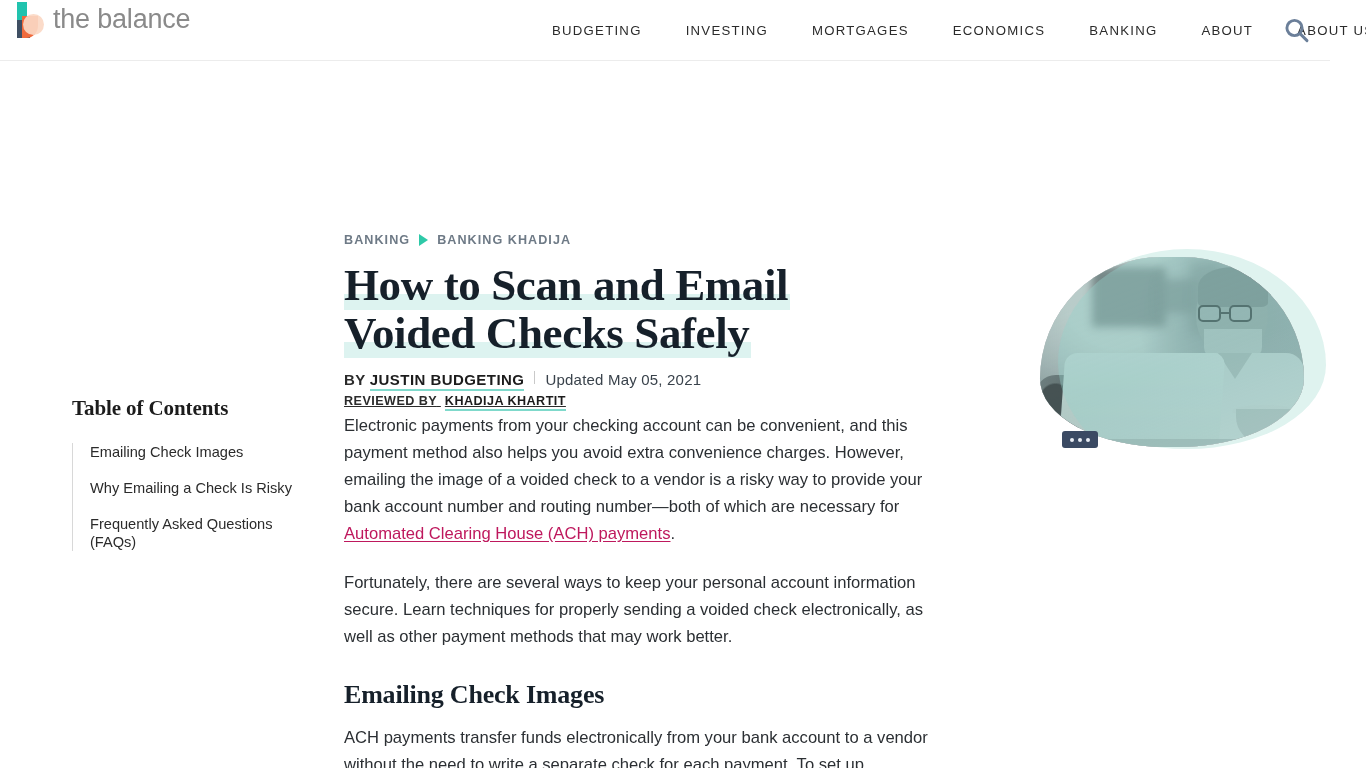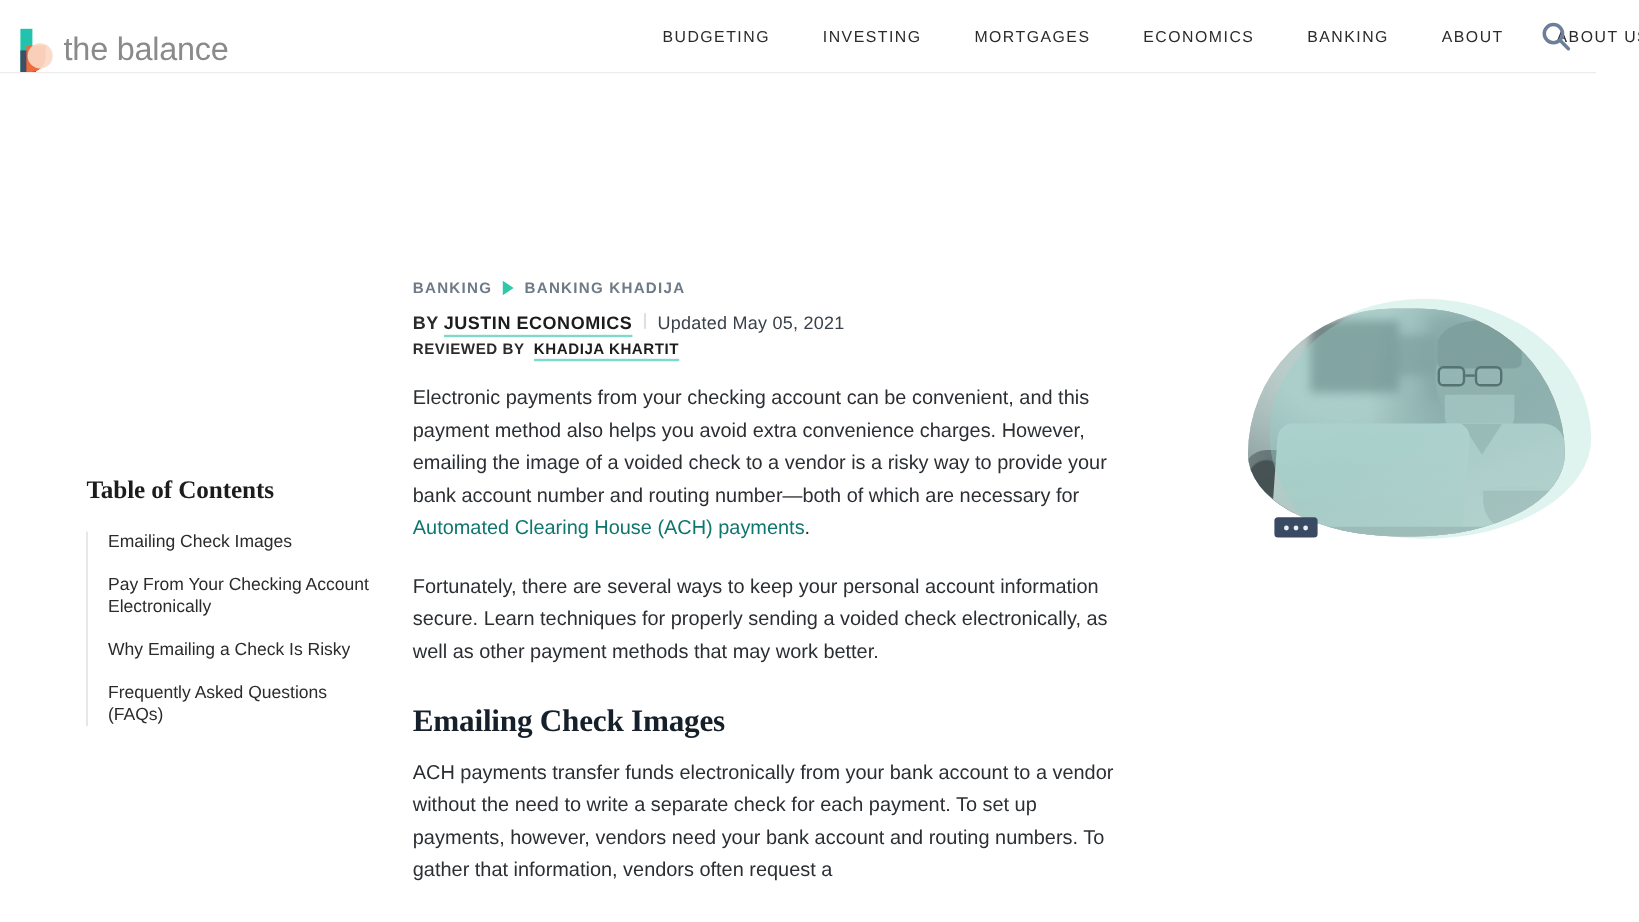--- a/index.html
+++ b/index.html
@@ -13,21 +13,21 @@
   }
 
   
   .site-header {
     position: relative;
     height: 61px;
     width: 1330px;
     background: #ffffff;
     border-bottom: 1px solid #ececec;
     display: flex;
-    align-items: flex-end;
+    align-items: flex-start;
   }
   .brand {
     display: flex;
     align-items: center;
     margin-left: 14px;
     text-decoration: none;
     cursor: pointer;
   }
   .brand-mark {
     position: relative;
@@ -201,38 +201,40 @@
   .byline .updated {
     font-weight: 400;
     color: #39424b;
     letter-spacing: 0.2px;
   }
   .reviewed {
     font-size: 12.6px;
     letter-spacing: 0.45px;
     color: #2b2b2b;
     font-weight: 700;
-    margin-bottom: 20px;
+    margin-bottom: 4px;
+    text-decoration: underline;
   }
   .reviewed .reviewer {
     color: #1c1c1c;
     text-decoration: none;
     border-bottom: 2px solid #7fd9cb;
     padding-bottom: 1px;
     cursor: pointer;
     margin-left: 4px;
   }
   .article p {
     font-size: 16.6px;
     line-height: 27px;
     color: #2b2f33;
     margin: 0 0 22px 0;
   }
   .article p a {
-    color: #0f766e;
+    color: #be185d;
+    text-decoration: underline;
     text-underline-offset: 2px;
     cursor: pointer;
   }
   .section-head {
     font-family: "Liberation Serif", serif;
     font-size: 26px;
     font-weight: 700;
     color: #16202a;
     margin: 30px 0 14px 0;
     letter-spacing: -0.2px;
@@ -437,43 +439,44 @@
 
 <div class="page">
 
   <aside class="toc">
     <h2 class="toc-title">Table of Contents</h2>
     <ul class="toc-list">
       <li>
         <a class="toc-link">Emailing Check Images</a>
       </li>
       <li>
-        <a class="toc-link">Pay From Your Checking Account Electronically</a>
-      </li>
-      <li>
         <a class="toc-link">Why Emailing a Check Is Risky</a>
       </li>
       <li>
         <a class="toc-link">Frequently Asked Questions (FAQs)</a>
       </li>
     </ul>
   </aside>
 
   <article class="article">
 
     <div class="breadcrumb">
       <a class="crumb">BANKING</a>
       <span class="crumb-arrow"></span>
       <a class="crumb">BANKING KHADIJA</a>
     </div>
 
+    <h1 class="headline">
+      <span class="hl">How to Scan and Email</span><br>
+      <span class="hl">Voided Checks Safely</span>
+    </h1>
 
     <div class="byline">
       <span>BY</span>
-      <a class="author">JUSTIN ECONOMICS</a>
+      <a class="author">JUSTIN BUDGETING</a>
       <span class="divider"></span>
       <span class="updated">Updated May 05, 2021</span>
     </div>
 
     <div class="reviewed">
       <span>REVIEWED BY</span>
       <a class="reviewer">KHADIJA KHARTIT</a>
     </div>
 
     <p><span>Electronic payments from your checking account can be convenient, and this payment method also helps you avoid extra convenience charges. However, emailing the image of a voided check to a vendor is a risky way to provide your bank account number and routing number—both of which are necessary for </span><a>Automated Clearing House (ACH) payments</a><span>.</span></p>

